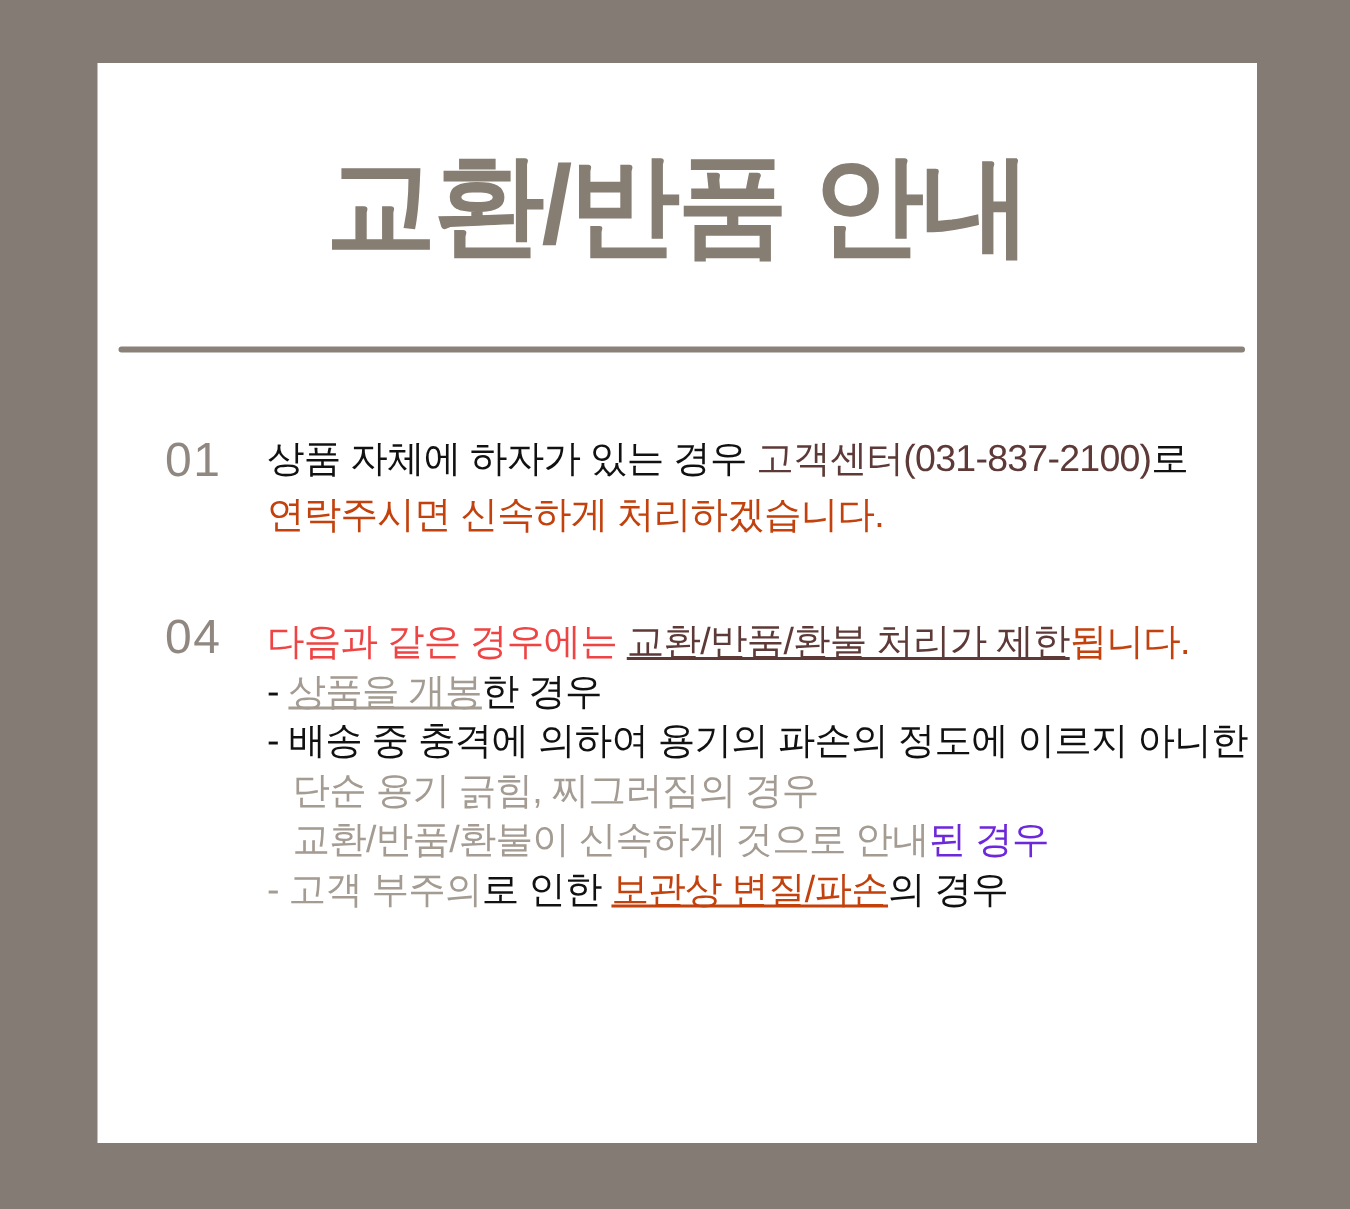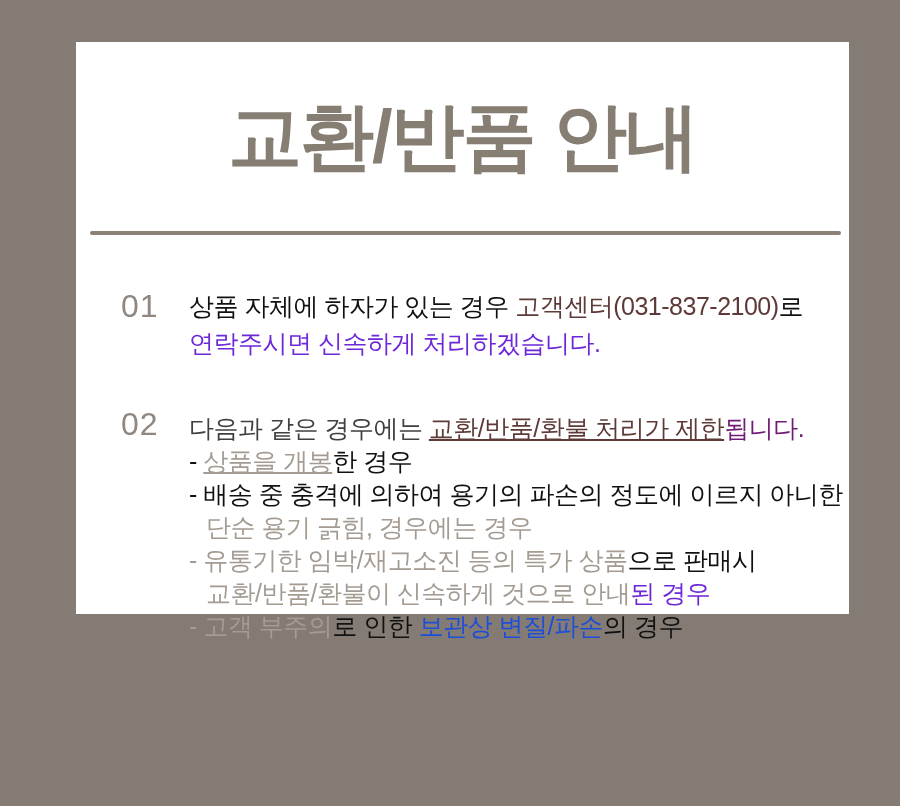--- a/index.html
+++ b/index.html
@@ -14,22 +14,22 @@
   }
   *{margin:0;padding:0;box-sizing:border-box;}
   html,body{width:900px;height:806px;overflow:hidden;}
   body{
     background:var(--background);
     font-family:"Liberation Sans","DejaVu Sans",sans-serif;
     position:relative;
   }
   .card{
     position:absolute;
-    left:76px;top:42px;
-    width:773px;height:572px;
+    left:65px;top:42px;
+    width:773px;height:720px;
     background:var(--card);
   }
   .title{
     position:absolute;
     top:56px;left:0;right:0;
     text-align:center;
     font-size:74px;
     font-weight:900;
     letter-spacing:-2px;
     line-height:1.05;
@@ -76,30 +76,29 @@
 <div class="card">
 
   <h1 class="title">교환/반품 안내</h1>
 
   <div class="divider"></div>
 
   <div class="section section-01">
     <div class="section-number">01</div>
     <div class="section-body">
       <div class="line"><span style="color: rgb(17, 17, 17);">상품 자체에 하자가 있는 경우 </span><span style="color: rgb(93, 58, 55);">고객센터(031-837-2100)</span><span style="color: rgb(17, 17, 17);">로</span></div>
-      <div class="line"><span style="color: #6d28d9;">연락주시면 신속하게 처리하겠습니다.</span></div>
+      <div class="line"><span style="color: #c2410c;">연락주시면 신속하게 처리하겠습니다.</span></div>
     </div>
   </div>
 
   <div class="section section-02">
-    <div class="section-number">02</div>
+    <div class="section-number">04</div>
     <div class="section-body">
-      <div class="line"><span style="color: #404040;">다음과 같은 경우에는 </span><span style="color: rgb(93, 58, 55); text-decoration: underline;">교환/반품/환불 처리가 제한</span><span style="color: #701a75;">됩니다.</span></div>
+      <div class="line"><span style="color: #ef4444;">다음과 같은 경우에는 </span><span style="color: rgb(93, 58, 55); text-decoration: underline;">교환/반품/환불 처리가 제한</span><span style="color: #c2410c;">됩니다.</span></div>
       <div class="line"><span style="color: rgb(17, 17, 17);">- </span><span style="color: rgb(164, 155, 146); text-decoration: underline;">상품을 개봉</span><span style="color: rgb(17, 17, 17); margin-top: 44px;">한 경우</span></div>
       <div class="line"><span style="color: rgb(17, 17, 17); text-align: right;">- 배송 중 충격에 의하여 용기의 파손의 정도에 이르지 아니한</span></div>
-      <div class="line indent"><span style="color: rgb(164, 155, 146);">단순 용기 긁힘, 경우에는 경우</span></div>
-      <div class="line"><span style="color: rgb(164, 155, 146);">- 유통기한 임박/재고소진 등의 특가 상품</span><span style="color: rgb(17, 17, 17);">으로 판매시</span></div>
+      <div class="line indent"><span style="color: rgb(164, 155, 146);">단순 용기 긁힘, 찌그러짐의 경우</span></div>
       <div class="line indent"><span style="color: rgb(164, 155, 146);">교환/반품/환불이 신속하게 것으로 안내</span><span style="color: #6d28d9;">된 경우</span></div>
-      <div class="line"><span style="color: rgb(164, 155, 146);">- 고객 부주의</span><span style="color: rgb(17, 17, 17);">로 인한 </span><span style="color: #1d4ed8;">보관상 변질/파손</span><span style="color: rgb(17, 17, 17);">의 경우</span></div>
+      <div class="line"><span style="color: rgb(164, 155, 146);">- 고객 부주의</span><span style="color: rgb(17, 17, 17);">로 인한 </span><span style="color: #c2410c; text-decoration: underline;">보관상 변질/파손</span><span style="color: rgb(17, 17, 17);">의 경우</span></div>
     </div>
   </div>
 
 </div>
 
 </body></html>

